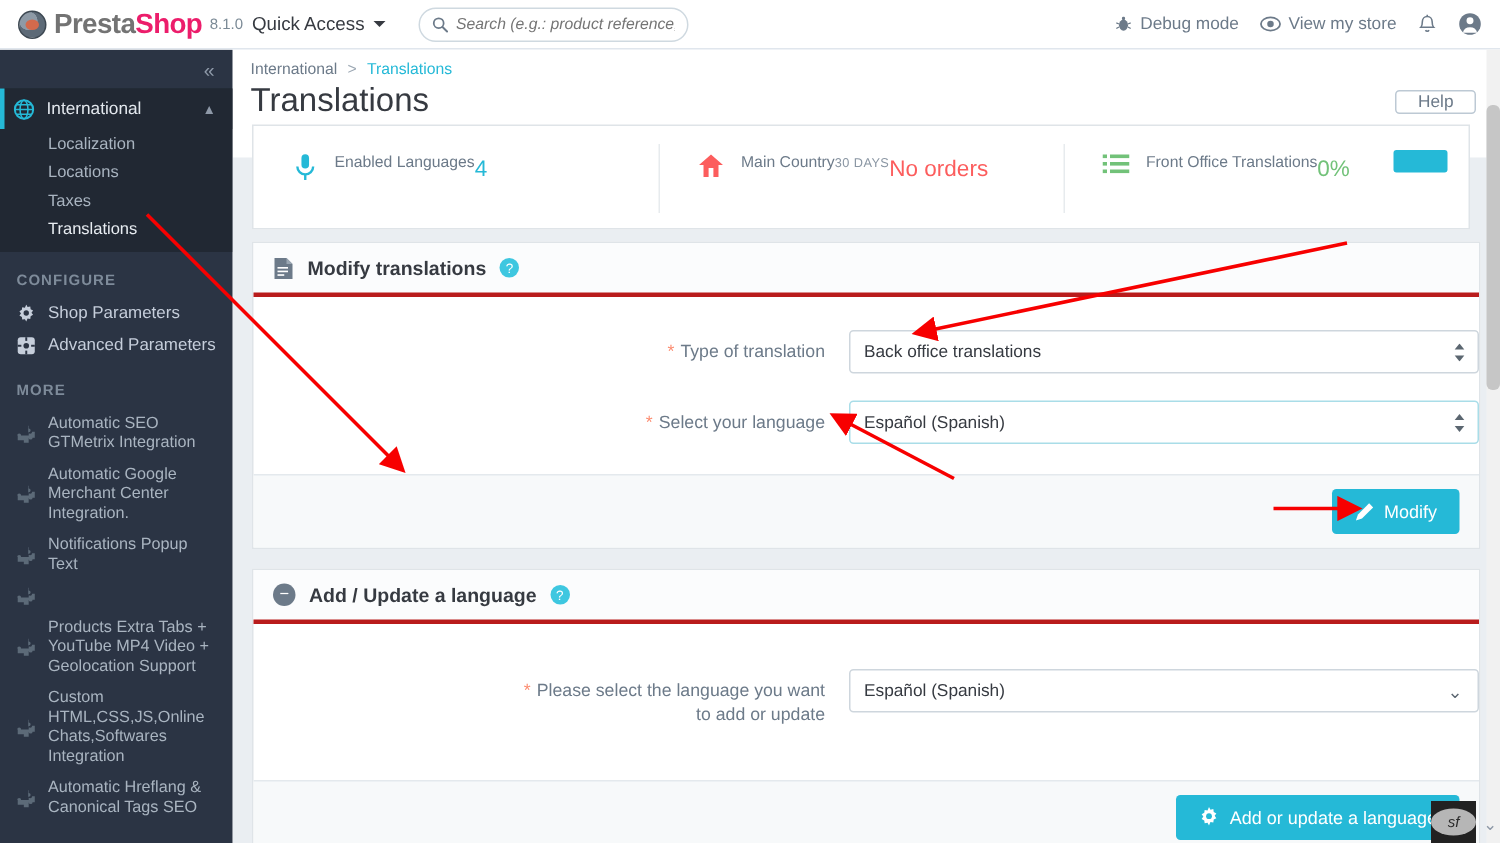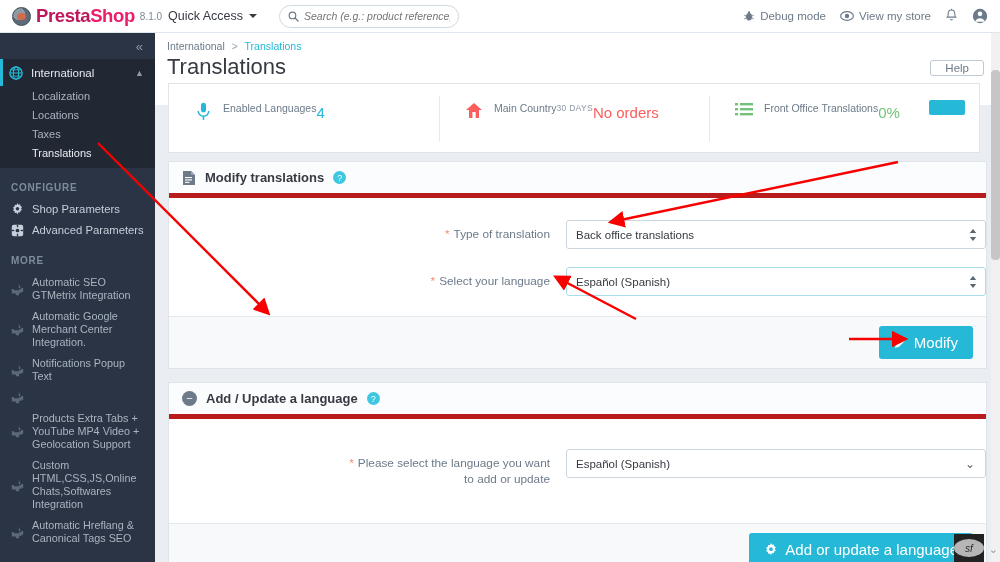--- a/index.html
+++ b/index.html
@@ -20,21 +20,21 @@
   .logo-mark {
     width: 19px; height: 19px; border-radius: 50%;
     background: radial-gradient(circle at 35% 35%, #8e9aa6 0 38%, #5d6a77 40% 100%);
     border: 1.5px solid #3d4852; position: relative; flex: none;
   }
   .logo-mark::after {
     content:""; position:absolute; left:4px; top:5px; width:9px; height:7px;
     border-radius:50%; background:#d36a4c;
   }
   .logo-text { font-size: 18.5px; font-weight: bold; letter-spacing: -0.4px; margin-left: 5px; }
-  .logo-presta { color: #be185d; }
+  .logo-presta { color: #737373; }
   .logo-shop { color: #ec1d6b; }
   .logo-ver { font-size: 10px; color: #7b8a96; margin-left: 5px; }
 
   #quick-access {
     font-size: 12.5px; color: #363a41; margin-left: 8px;
     display: flex; align-items: center; cursor: pointer; white-space: nowrap;
   }
   .caret-down { width:0;height:0;border-left:4px solid transparent;border-right:4px solid transparent;
     border-top:4.5px solid #363a41; margin-left:6px; }
 
@@ -43,21 +43,21 @@
     border-radius: 12px; display: flex; align-items: center; padding: 0 8px;
     background: #fff; overflow: hidden;
   }
   #search-box .mag { flex: none; margin-right: 5px; }
   #search-input {
     border: none; outline: none; font-size: 10.5px; color: #9aa6b2;
     font-style: italic; width: 100%; font-family: "Liberation Sans", sans-serif;
     background: transparent;
   }
 
-  #header-right { margin-left: auto; display: flex; padding-right: 12px; gap: 14px; }
+  #header-right { margin-left: auto; display: flex; align-items: center; padding-right: 12px; gap: 14px; }
   .hdr-link { display: flex; align-items: center; gap: 5px; font-size: 11.5px; color: #6c7a89; cursor: pointer; white-space: nowrap; }
 
   
   #sidebar {
     position: absolute; top: 33px; left: 0; width: 155px; height: 529px;
     background: #2b3444; overflow: hidden; z-index: 30;
   }
   #collapse-row { height: 26px; display: flex; align-items: center; justify-content: flex-end; padding-right: 14px; }
   .collapse-chev { color: #8e99a8; font-size: 13px; cursor: pointer; letter-spacing:-2px;}
 
@@ -121,21 +121,21 @@
   .kpi-txt { display:flex; flex-direction:row; }
   .kpi-label { font-size:10.5px; color:#6c7a89; line-height:13px; }
   .kpi-sub { font-size:8.5px; color:#8a96a3; letter-spacing:0.3px; margin-top:1px; }
   .kpi-value { font-size:15px; margin-top:2px; }
   .v-blue { color:#25b9d7; } .v-red { color:#fc5d5d; font-size:15px; } .v-green { color:#72c279; }
   #kpi-refresh { position:absolute; right:14px; top:16px; width:36px; height:15px; background:#25b9d7; border-radius:2px; }
 
   
   .panel-head {
     height:36px; display:flex; align-items:center; gap:9px; padding-left:13px;
-    border-bottom:5px solid #b91c1c; background:#fbfcfd;
+    border-bottom:3px solid #b91c1c; background:#fbfcfd;
   }
   .panel-head .ph-title { font-size:13px; color:#363a41; font-weight:bold; }
   .help-bubble {
     width:13px;height:13px;border-radius:50%;background:#3ec7e0;color:#fff;
     font-size:9px;display:flex;align-items:center;justify-content:center;cursor:pointer;
   }
   .minus-circle {
     width:15px;height:15px;border-radius:50%;background:#6c7a89;color:#fff;
     font-size:11px;display:flex;align-items:center;justify-content:center;cursor:pointer;line-height:1;
   }
@@ -158,21 +158,21 @@
   .sel-wrap { position:relative; width:420px;text-decoration:underline; }
   .sel-arrow { position:absolute; right:9px; top:50%; transform:translateY(-50%); pointer-events:none; color:#5b6670; }
   .sel-arrow2 { position:absolute; right:11px; top:50%; transform:translateY(-50%); pointer-events:none; color:#5b6670; font-size:12px; }
 
   .panel-foot {
     border-top:1px solid #e4e9ed; background:#f7f9fa; padding:9px 13px;
     display:flex; justify-content:flex-end;
   }
   .btn-primary {
     background:#25b9d7; color:#fff; border:none; border-radius:3px; cursor:pointer;
-    font-size:15px; padding:8px 15px; display:flex; align-items:center; gap:7px;
+    font-size:12px; padding:8px 15px; display:flex; align-items:center; gap:7px;
     font-family:"Liberation Sans", sans-serif;
   }
 
   
   #arrows { position:absolute; top:0; left:0; width:1000px; height:562px; pointer-events:none; z-index:60; }
 
   
   #sf-toolbar {
     position:absolute; right:16px; bottom:0; width:30px; height:28px;
     background:#222; display:flex; align-items:center; justify-content:center; z-index:50;

